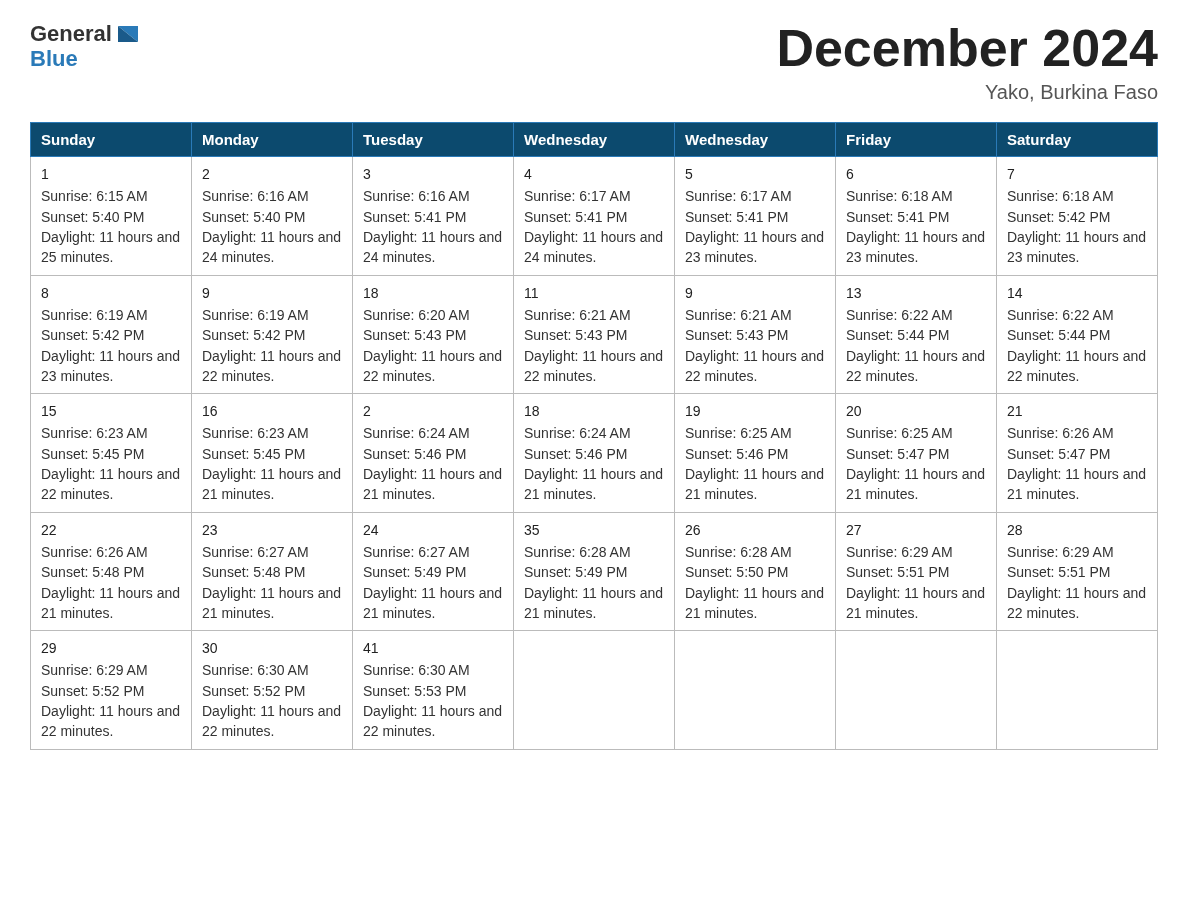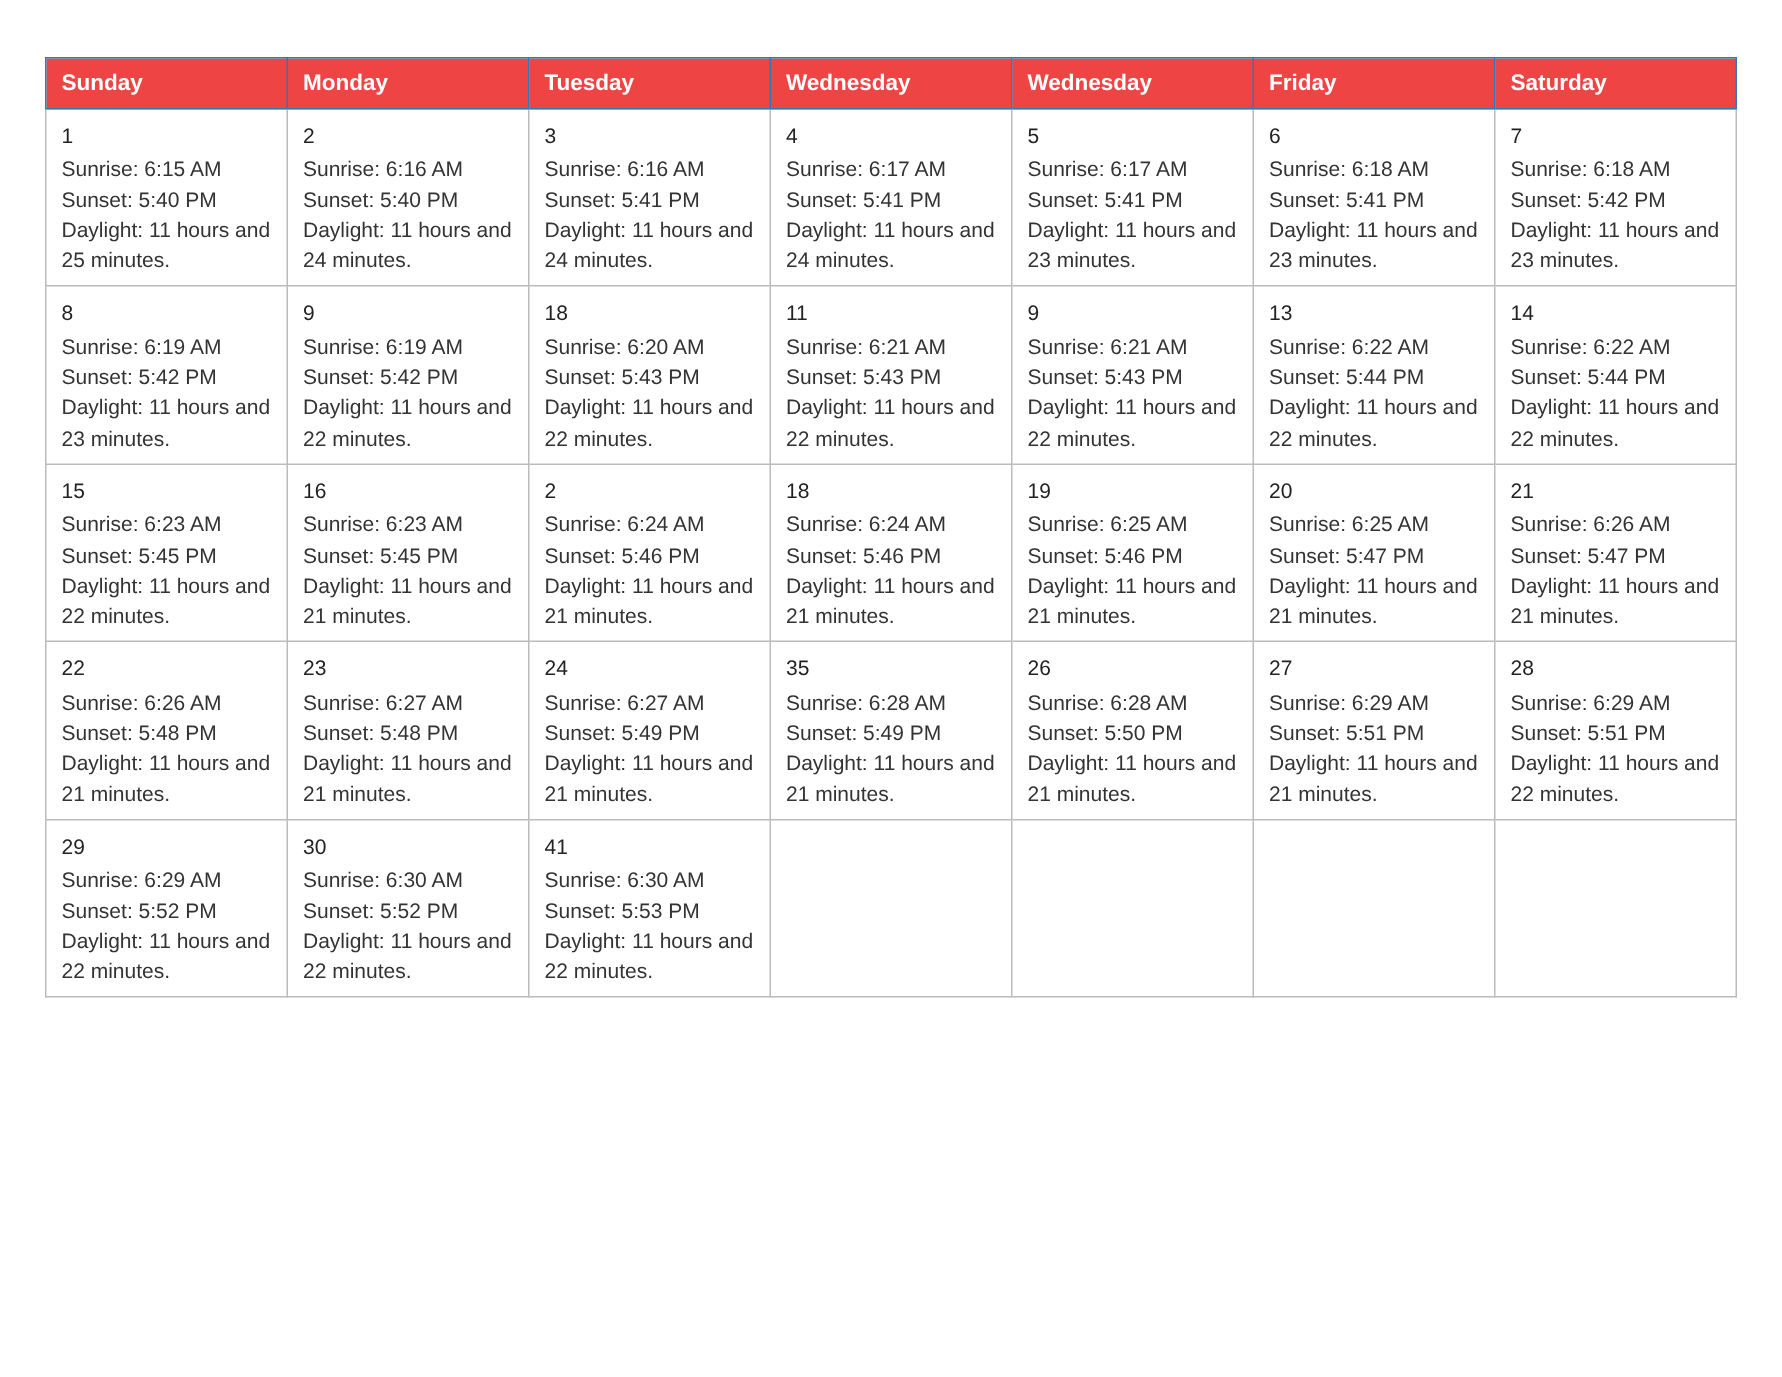--- a/index.html
+++ b/index.html
@@ -35,21 +35,21 @@
       font-size: 20px;
       color: #555;
       margin-top: 4px;
     }
     table {
       width: 100%;
       border-collapse: collapse;
       table-layout: fixed;
     }
     thead tr th {
-      background: #ef4444;
+      background: #0c4a6e;
       color: #fff;
       font-size: 15px;
       font-weight: bold;
       padding: 8px 10px;
       text-align: left;
       border: 1px solid #2a7ab8;
     }
     tbody tr td {
       vertical-align: top;
       padding: 7px 10px;
@@ -85,20 +85,34 @@
     }
     .logo-line1 {
       display: flex;
       align-items: center;
     }
   </style>
 </head>
 <body>
 
 <div class="header-area">
+  <div class="logo-wrap">
+    <div class="logo-line1">
+      <span style="font-size:22px;font-weight:bold;color:#333;">General</span>
+      <svg class="logo-icon" viewBox="0 0 28 28" xmlns="http://www.w3.org/2000/svg">
+        <polygon points="4,6 24,6 24,22" fill="#2a7ab8"></polygon>
+        <polygon points="4,6 24,22 4,22" fill="#1a5a8a"></polygon>
+      </svg>
+    </div>
+    <span style="font-size:22px;font-weight:bold;color:#2a7ab8;margin-left:0px;line-height:1;">Blue</span>
+  </div>
+  <div class="title-area">
+    <div class="main-title">December 2024</div>
+    <div class="subtitle">Yako, Burkina Faso</div>
+  </div>
 </div>
 
 <table>
   <thead>
     <tr>
     <th>Sunday</th>
         <th>Monday</th>
         <th>Tuesday</th>
         <th>Wednesday</th>
         <th>Wednesday</th>

